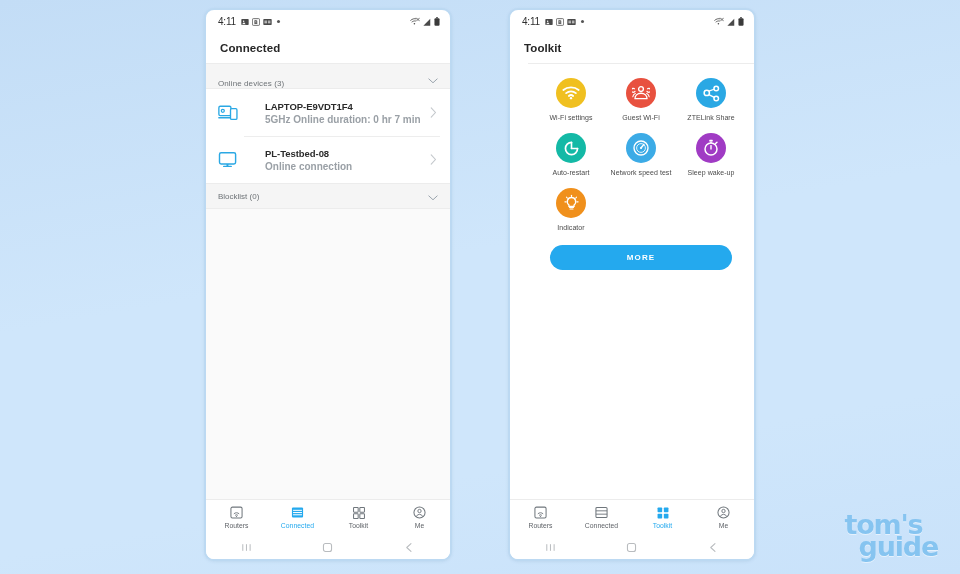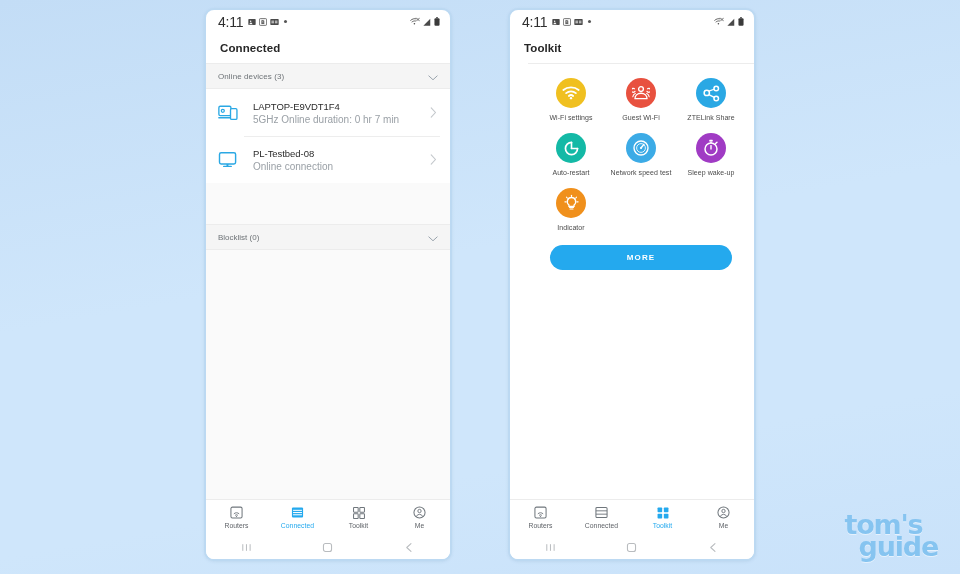--- a/index.html
+++ b/index.html
@@ -33,21 +33,21 @@
   
   .statusbar {
     height: 23px;
     display: flex;
     align-items: center;
     padding: 0 10px 0 12px;
     font-size: 8.5px;
     color: #3c3c3c;
     flex: 0 0 auto;
   }
-  .sb-time { font-size: 14px; color: #2f2f2f; letter-spacing: -.2px; }
+  .sb-time { font-size: 10px; color: #2f2f2f; letter-spacing: -.2px; }
   .sb-left-icons { display: flex; align-items: center; gap: 3px; margin-left: 5px; }
   .sb-right { margin-left: auto; display: flex; align-items: center; gap: 3px; }
   .sb-ico { display: inline-block; line-height: 0; }
   .sb-dot { width: 3px; height: 3px; border-radius: 50%; background: #555; display: inline-block; margin-left: 2px; }
 
   
   .appbar {
     height: 30px;
     display: flex;
     align-items: center;
@@ -69,21 +69,21 @@
     overflow: hidden;
     position: relative;
   }
   .screen-body.white { background: #ffffff; }
 
   
   .section-head {
     height: 26px;
     background: #f5f5f5;
     display: flex;
-    align-items: center;
+    align-items: flex-end;
     padding: 0 12px;
     border-top: 1px solid #ececec;
     border-bottom: 1px solid #ececec;
     gap: 44px;
   }
   .section-head .label {
     font-size: 8px;
     color: #6e7377;
     letter-spacing: .1px;
   }
@@ -98,21 +98,21 @@
     position: relative;
   }
   .device-row + .device-row::before {
     content: "";
     position: absolute;
     left: 38px; right: 10px; top: 0;
     height: 1px;
     background: #ededed;
   }
   .dev-icon { width: 22px; flex: 0 0 22px; line-height: 0; }
-  .dev-text { margin-left: 13px; flex: 1 1 auto; min-width: 0; }
+  .dev-text { margin-left: 25px; flex: 1 1 auto; min-width: 0; font-weight: bold; }
   .dev-name {
     font-size: 9.5px;
     color: #2b2b2b;
     letter-spacing: -.05px;
     line-height: 13px;
   }
   .dev-sub {
     font-size: 10px;
     color: #9aa0a6;
     line-height: 12px;
@@ -121,21 +121,20 @@
   .dev-chev { flex: 0 0 10px; margin-left: 4px; }
 
   .blocklist-head {
     height: 26px;
     background: #f5f5f5;
     display: flex;
     align-items: center;
     padding: 0 12px;
     border-top: 1px solid #ececec;
     border-bottom: 1px solid #ececec;
-    margin-top: 41px;
   }
   .blocklist-head .label { font-size: 8px; color: #6e7377; }
   .blocklist-head .chev { margin-left: auto; }
   .rest-grey { background: #fafafa; height: 100%; }
 
   
   .tool-grid {
     display: grid;
     grid-template-columns: repeat(3, 1fr);
     padding: 14px 8px 0 8px;

